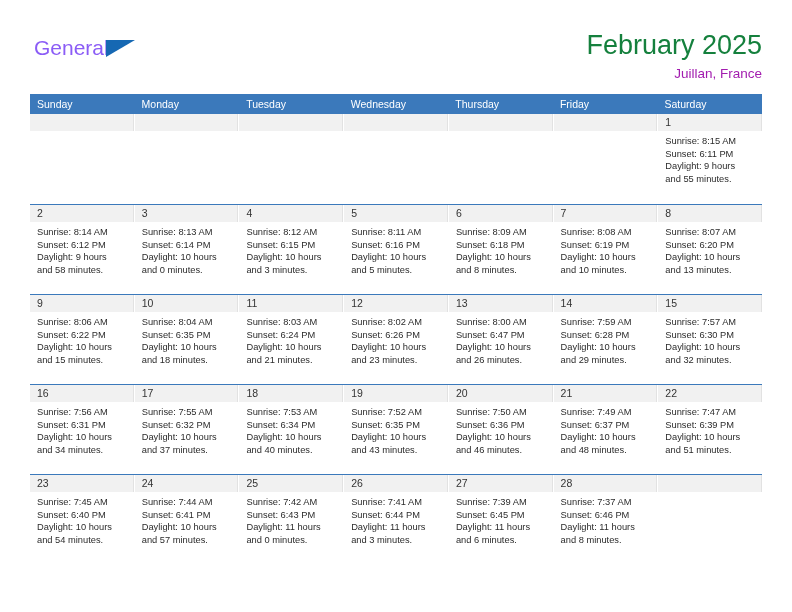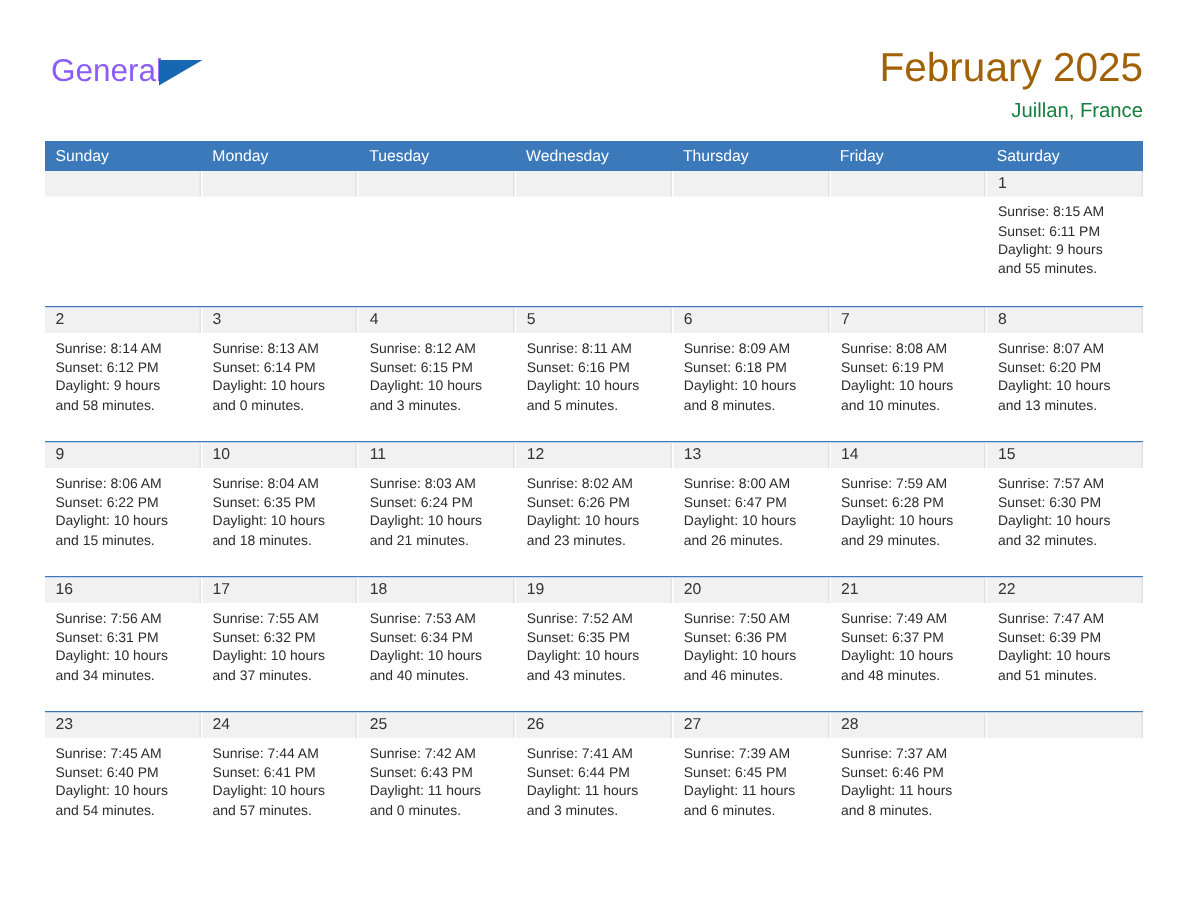--- a/index.html
+++ b/index.html
@@ -64,28 +64,28 @@
   }
 
   .titles {
     position: absolute;
     right: 0;
     top: 0;
     text-align: right;
   }
   .cal-title {
     font-size: 27px;
-    color: #a16207;
+    color: #15803d;
     font-weight: normal;
     line-height: 34px;
     white-space: nowrap;
   }
   .cal-sub {
     font-size: 13.5px;
-    color: #15803d;
+    color: #a21caf;
     line-height: 20px;
     margin-top: 2px;
     white-space: nowrap;
   }
 
   
   .grid {
     position: absolute;
     left: 30px;
     top: 94px;

